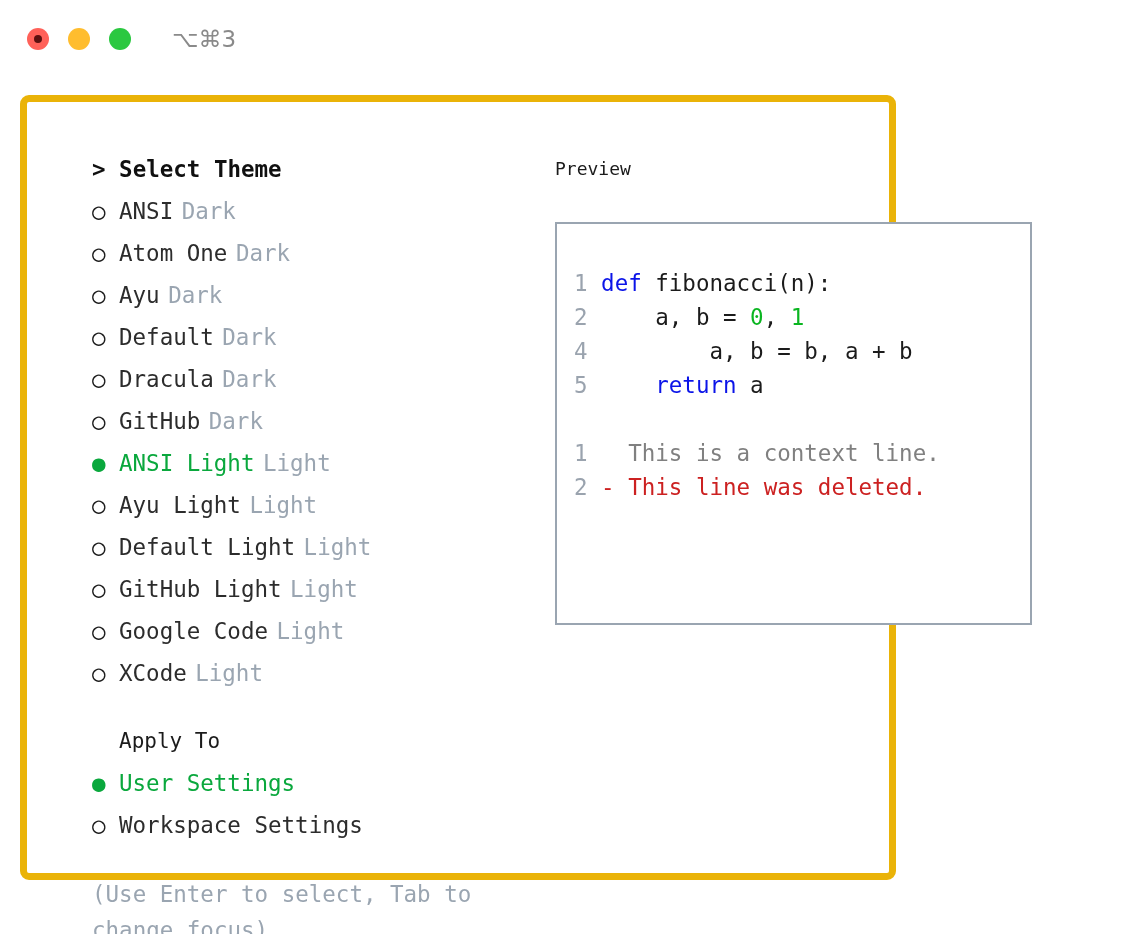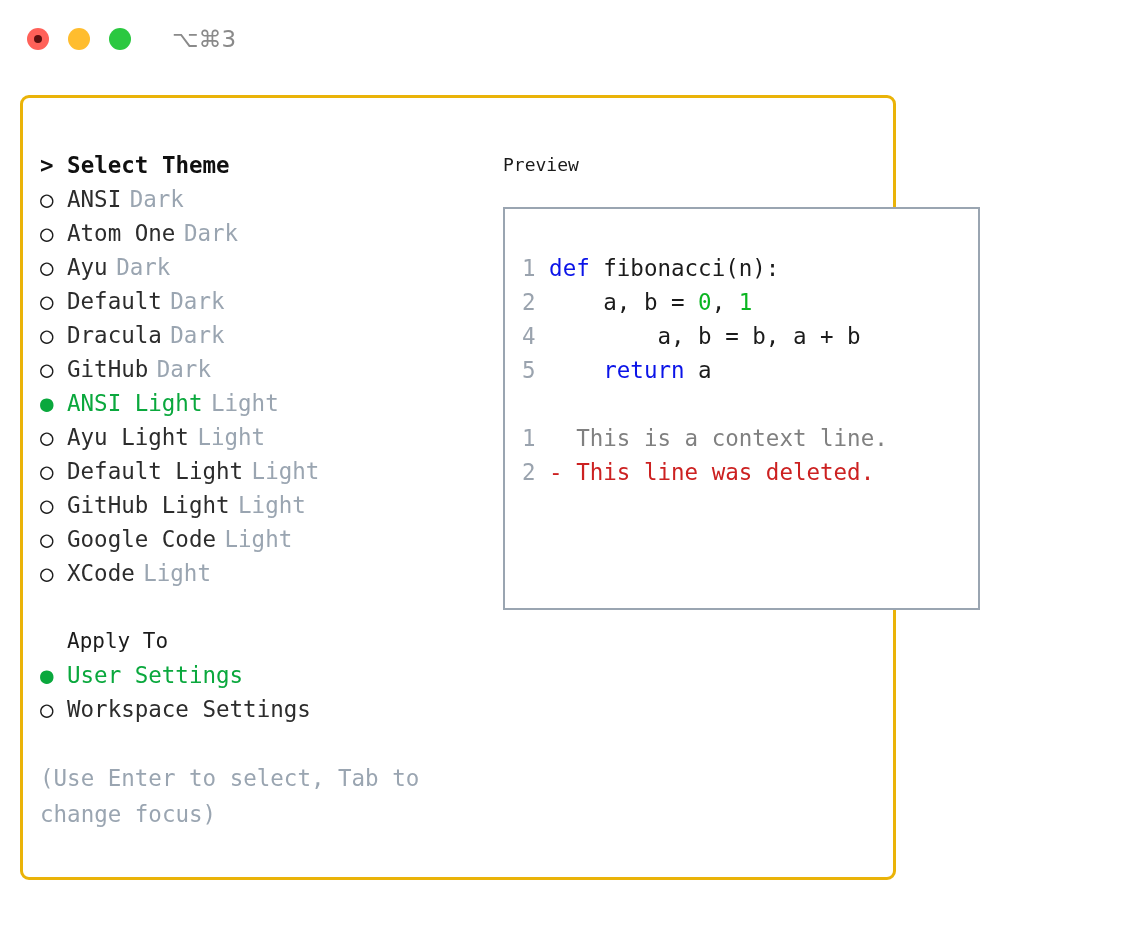--- a/index.html
+++ b/index.html
@@ -56,24 +56,25 @@
     font-weight: 500;
   }
 
   
   .panel {
     position: absolute;
     left: 20px;
     top: 95px;
     width: 876px;
     height: 785px;
-    border: 3px solid #eab308;
+    border: 7px solid #eab308;
     border-radius: 9px;
     background: #ffffff;
     box-sizing: border-box;
+    padding-left: 48px;
   }
 
   .panel-inner {
     position: relative;
     width: 100%;
     height: 100%;
   }
 
   
   .left-col {
@@ -99,21 +100,21 @@
     white-space: pre;
   }
   .marker {
     width: 27px;
     flex: 0 0 27px;
     font-size: 22.5px;
     color: #1b1b1b;
     line-height: 34px;
   }
   .marker.on { color: #0aa83d; }
-  .theme-name { color: #2c2c2c; }
+  .theme-name { color: #2c2c2c; margin-top: 8px; }
   .theme-row.selected .theme-name { color: #0aa83d; }
   .theme-kind {
     color: #9aa5b1;
     margin-left: 8.5px;
   }
 
   .section-label {
     font-size: 21px;
     color: #1b1b1b;
     line-height: 34px;
@@ -139,21 +140,21 @@
     top: 50px;
     width: 490px;
   }
   .preview-title {
     font-size: 18px;
     color: #1b1b1b;
     line-height: 34px;
     white-space: pre;
   }
   .preview-box {
-    margin-top: 25px;
+    margin-top: 36px;
     width: 477px;
     height: 403px;
     border: 2px solid #9aa5b1;
     box-sizing: border-box;
     background: #ffffff;
     position: relative;
     text-decoration: underline;
   }
   .code-area {
     position: absolute;

